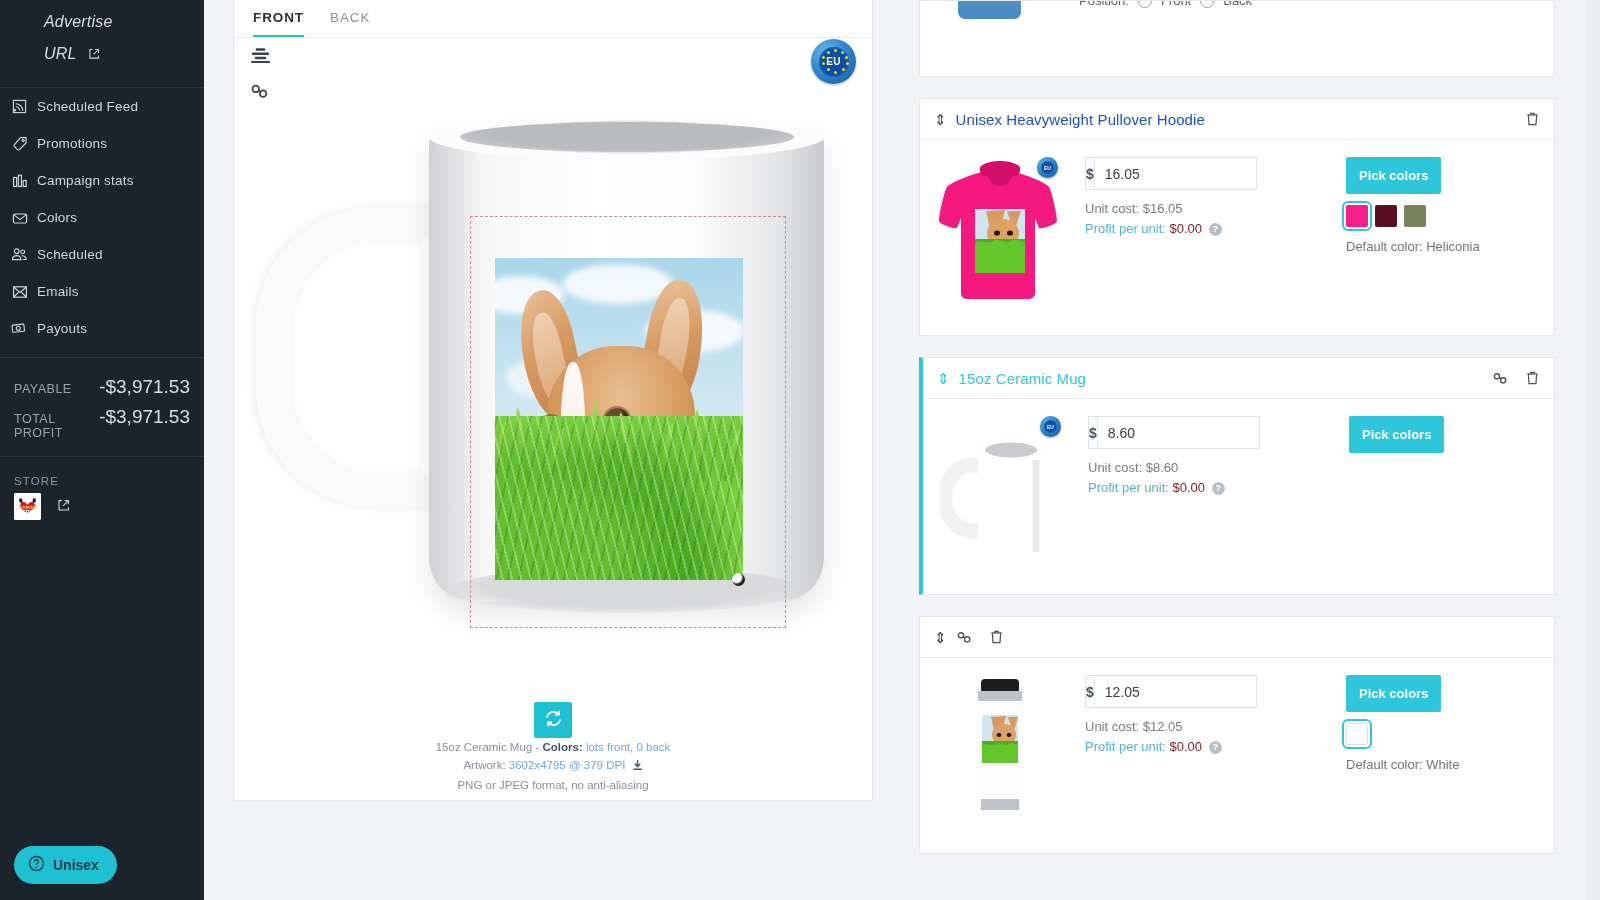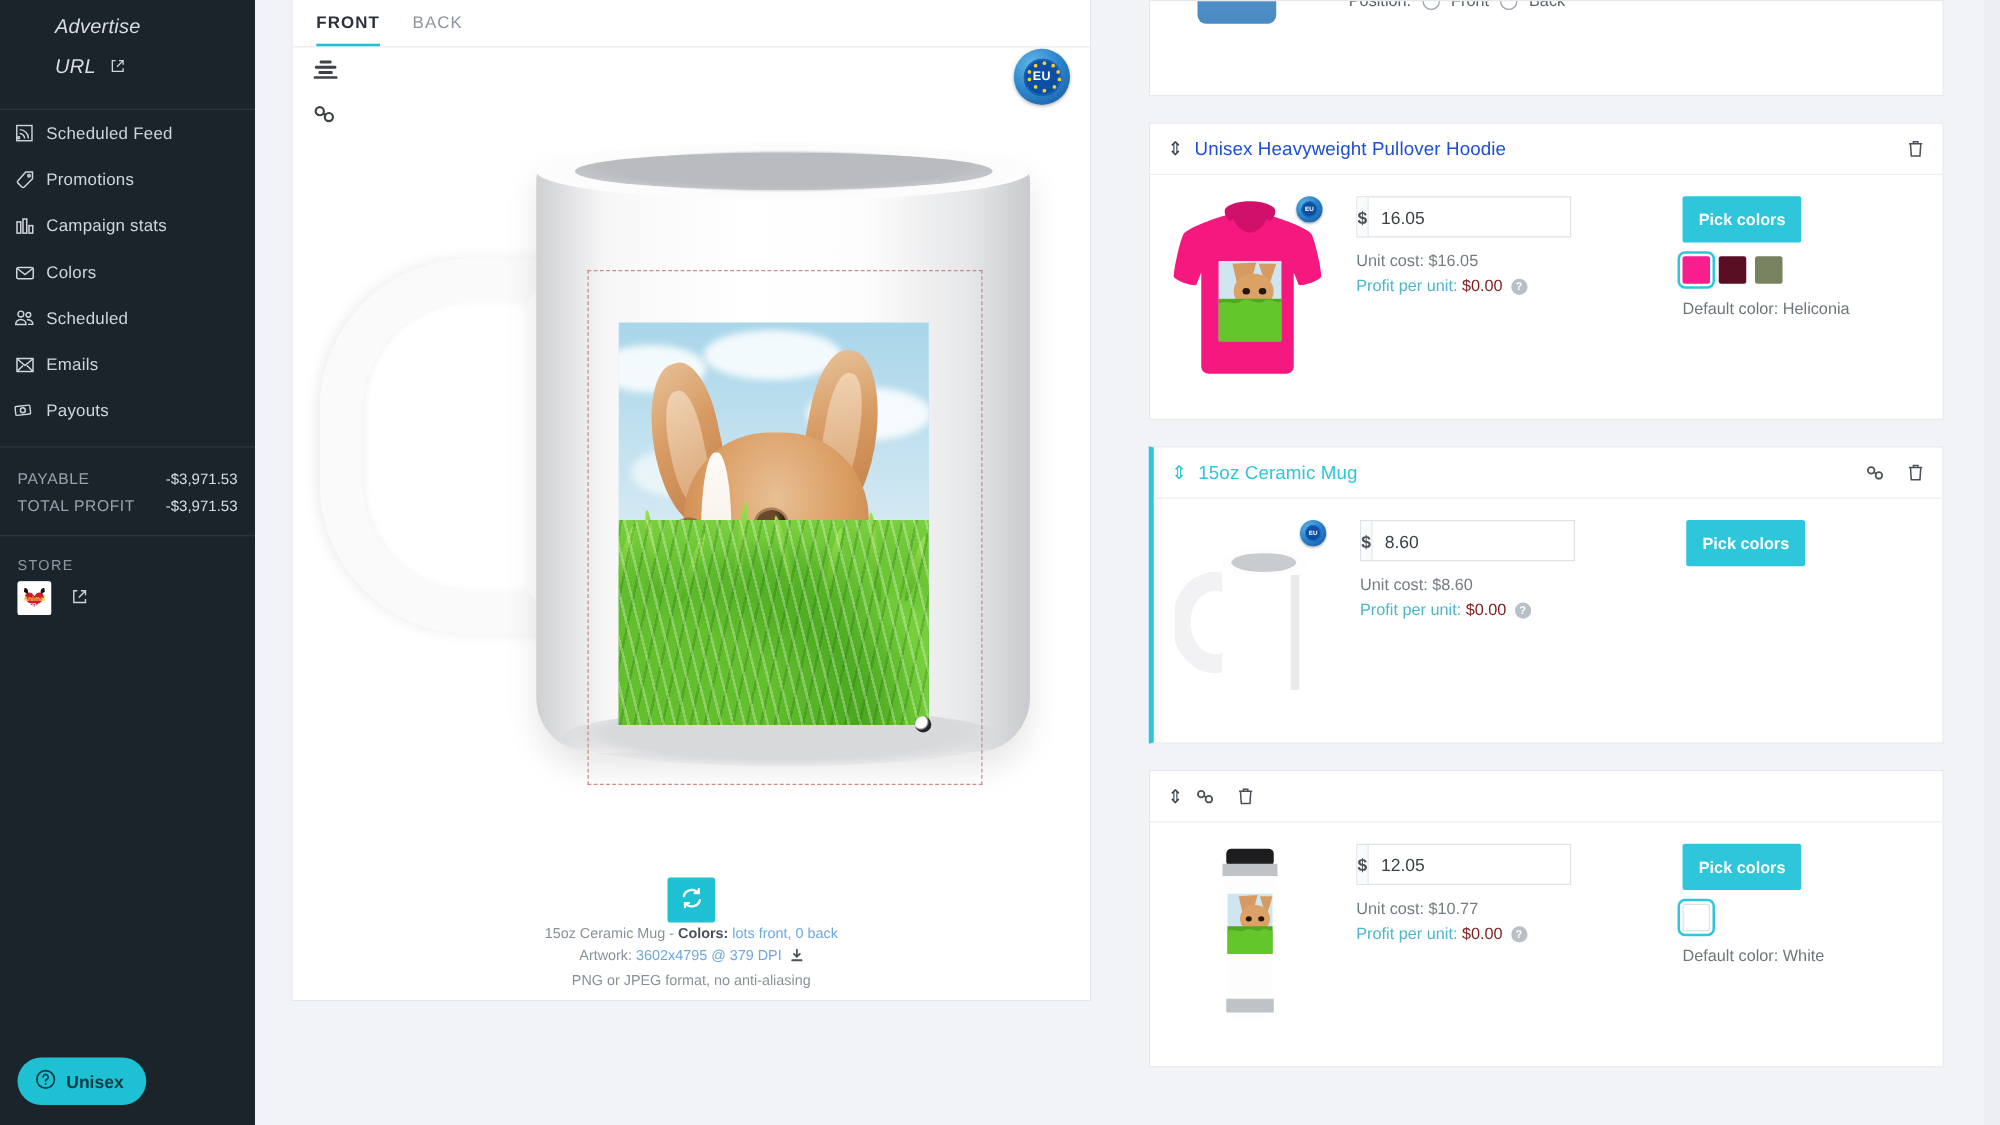--- a/index.html
+++ b/index.html
@@ -27,21 +27,21 @@
   .sb-item {
     display: flex; align-items: center; gap: 9px;
     padding: 10px 12px 10px 11px; font-size: 13.5px; color: #cfd6dc;
     letter-spacing: .2px; cursor: pointer;
   }
   .sb-icon { width: 17px; height: 17px; flex: 0 0 17px; display: flex; align-items: center; justify-content: center; }
   .sb-icon svg { display: block; }
   .sb-stats { padding: 14px 14px 6px 14px; }
   .sb-row { display: flex; justify-content: space-between; align-items: baseline; padding: 4px 0; }
   .sb-row .k { font-size: 12.5px; color: #98a3ad; letter-spacing: .5px; }
-  .sb-row .v { font-size: 12px; color: #d8dee4; margin-left: 24px; }
+  .sb-row .v { font-size: 19px; color: #d8dee4; margin-left: 24px; }
   .sb-store-label {
     padding: 18px 14px 6px 14px; font-size: 11.5px; letter-spacing: 1.1px; color: #8e99a3;
   }
   .sb-store { display: flex; align-items: center; gap: 16px; padding: 0 14px; }
   .store-logo {
     width: 27px; height: 27px; background: #fff; border-radius: 2px;
     position: relative; overflow: hidden; display:block;
   }
   .support-btn {
     position: absolute; left: 14px; bottom: 16px;
@@ -669,21 +669,21 @@
             <rect x="45" y="66" width="36" height="22" fill="#4faa20"></rect>
             <path d="M45 70c5-3 9 2 14-1s9 3 13 0 6 2 9 0v19H45z" fill="#63c72c"></path>
             <rect x="44" y="124" width="38" height="11" fill="#bfc3c8"></rect>
           </svg>
         </div>
         <div class="price-col">
           <div class="price-input">
             <span class="price-prefix">$</span>
             <input class="price-val" value="12.05" style="">
           </div>
-          <div class="cost">Unit cost: $10.77</div>
+          <div class="cost">Unit cost: $12.05</div>
           <div class="profit">
             <span>Profit per unit:</span><span class="amt"> $0.00</span>
             <span class="q-icon">?</span>
           </div>
         </div>
         <div class="colors-col">
           <button class="pick-btn">Pick colors</button>
           <div class="swatches">
             <span class="sw white sel"></span>
           </div>

